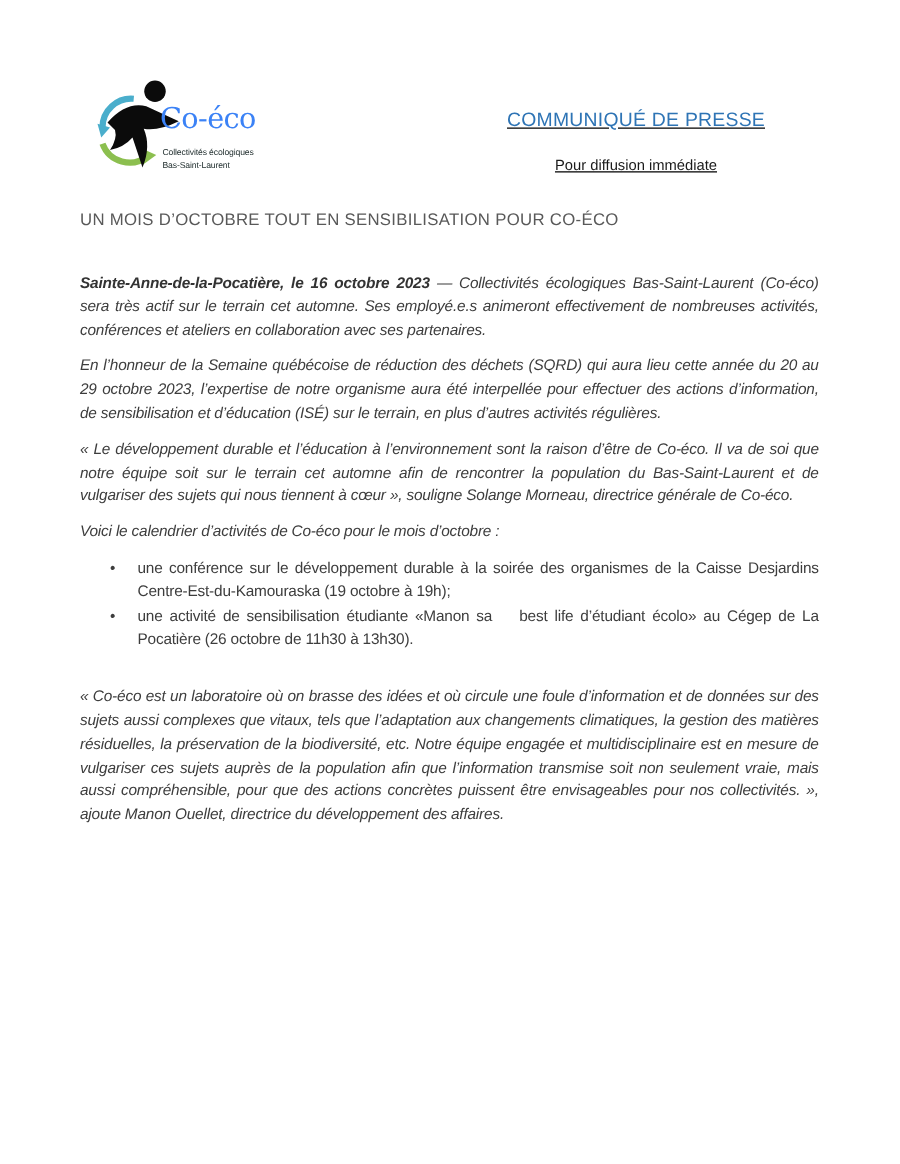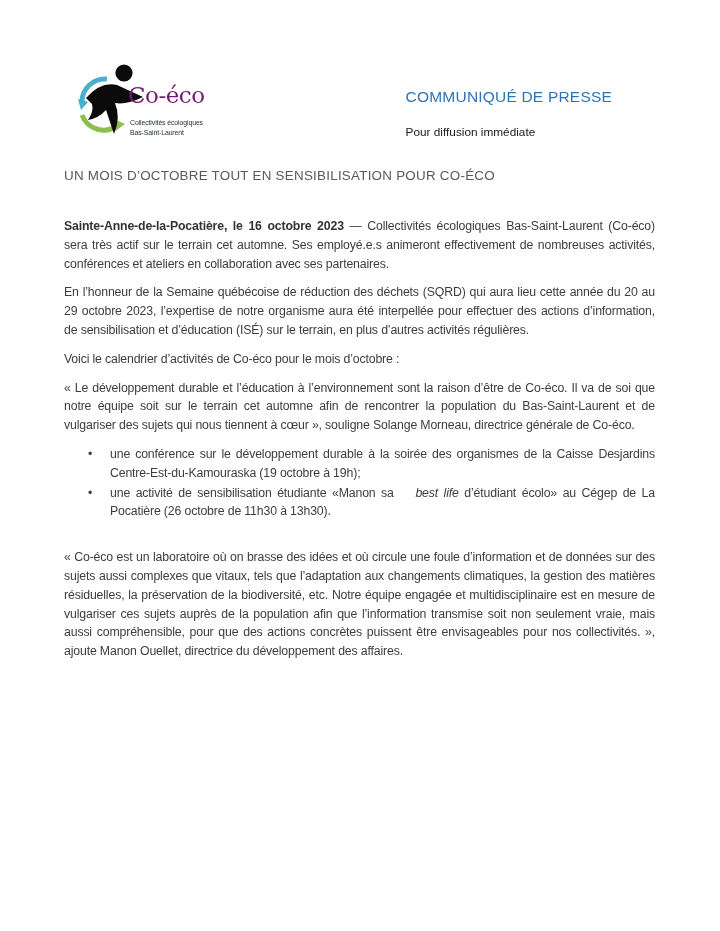--- a/index.html
+++ b/index.html
@@ -10,56 +10,56 @@
     margin:0 auto;
     font-family:"Liberation Sans", sans-serif;
     overflow:hidden;
   }
   
   .logo{position:absolute;left:73px;top:60px;width:230px;height:95px;}
   .logo-art{position:absolute;left:0;top:2px;width:82px;height:86px;}
   .logo-name{
     position:absolute;left:55px;top:22px;
     font-family:"DejaVu Serif", serif;
-    font-size:23px;color:#701a75;letter-spacing:-0.5px;
+    font-size:23px;color:#3b82f6;letter-spacing:-0.5px;
   }
   .logo-tagline{
     position:absolute;left:57px;top:58px;
     font-size:6.9px;line-height:9.5px;color:#1d2b2b;letter-spacing:-0.1px;
     white-space:pre-line;
   }
   
-  .press{position:absolute;top:88px;right:108px;text-align:left;}
+  .press{position:absolute;top:88px;right:108px;text-align:center;text-decoration:underline;}
   .press-title{
     font-size:15.5px;font-weight:400;letter-spacing:0.2px;
     color:#2E74B5;
   }
   .press-sub{font-size:11.8px;color:#1a1a1a;margin-top:19px;}
   
   .doc-title{
     position:absolute;left:64px;right:65px;top:168px;
     text-align:left;color:#595959;
     font-size:13.4px;letter-spacing:0.25px;
   }
   
   .content{
     position:absolute;left:64px;right:65px;top:217px;
     font-size:12.3px;line-height:18.8px;letter-spacing:-0.15px;
     color:#3d3d3d;text-align:justify;
   }
-  .content p{margin:0 0 10px 0;}
+  .content p{margin:0 0 10px 0;font-style:italic;}
   .dateline-bold{font-weight:bold;color:#333333;}
   ul.activities{list-style:none;margin:0;padding:0 0 0 46px;}
   ul.activities li{position:relative;margin:0 0 1px 0;text-align:justify;}
   ul.activities li::before{
     content:"\2022";
     position:absolute;left:-22px;top:0;color:#3d3d3d;
   }
   .final-para{margin-top:27px !important;}
-  .italic{font-style:italic;margin-left:16px;}
+  .italic{margin-left:16px;}
 </style>
 </head>
 <body>
 
 <div class="page">
 
   <div class="logo">
     <svg class="logo-art" viewBox="0 0 82 86" aria-hidden="true">
 
       <path d="M 34 17 A 23 23 0 0 0 9 40" fill="none" stroke-width="5" stroke="#4AAECC"></path>
@@ -81,23 +81,23 @@
     <div class="press-sub">Pour diffusion immédiate</div>
   </div>
 
   <div class="doc-title">UN MOIS D’OCTOBRE TOUT EN SENSIBILISATION POUR CO-ÉCO</div>
 
   <div class="content">
     <p><span class="dateline-bold">Sainte-Anne-de-la-Pocatière, le 16 octobre 2023</span><span> — Collectivités écologiques Bas-Saint-Laurent (Co-éco) sera très actif sur le terrain cet automne. Ses employé.e.s animeront effectivement de nombreuses activités, conférences et ateliers en collaboration avec ses partenaires.</span></p>
 
     <p>En l’honneur de la Semaine québécoise de réduction des déchets (SQRD) qui aura lieu cette année du 20 au 29 octobre 2023, l’expertise de notre organisme aura été interpellée pour effectuer des actions d’information, de sensibilisation et d’éducation (ISÉ) sur le terrain, en plus d’autres activités régulières.</p>
 
+    <p>« Le développement durable et l’éducation à l’environnement sont la raison d’être de Co-éco. Il va de soi que notre équipe soit sur le terrain cet automne afin de rencontrer la population du Bas-Saint-Laurent et de vulgariser des sujets qui nous tiennent à cœur », souligne Solange Morneau, directrice générale de Co-éco.</p>
+
     <p>Voici le calendrier d’activités de Co-éco pour le mois d’octobre :</p>
-
-    <p>« Le développement durable et l’éducation à l’environnement sont la raison d’être de Co-éco. Il va de soi que notre équipe soit sur le terrain cet automne afin de rencontrer la population du Bas-Saint-Laurent et de vulgariser des sujets qui nous tiennent à cœur », souligne Solange Morneau, directrice générale de Co-éco.</p>
 
     <ul class="activities">
       <li><span>une conférence sur le développement durable à la soirée des organismes de la Caisse Desjardins Centre-Est-du-Kamouraska (19 octobre à 19h);</span></li>
       <li><span>une activité de sensibilisation étudiante «Manon sa </span><span class="italic">best life</span><span> d’étudiant écolo» au Cégep de La Pocatière (26 octobre de 11h30 à 13h30).</span></li>
     </ul>
 
     <p class="final-para">« Co-éco est un laboratoire où on brasse des idées et où circule une foule d’information et de données sur des sujets aussi complexes que vitaux, tels que l’adaptation aux changements climatiques, la gestion des matières résiduelles, la préservation de la biodiversité, etc. Notre équipe engagée et multidisciplinaire est en mesure de vulgariser ces sujets auprès de la population afin que l’information transmise soit non seulement vraie, mais aussi compréhensible, pour que des actions concrètes puissent être envisageables pour nos collectivités. », ajoute Manon Ouellet, directrice du développement des affaires.</p>
   </div>
 
 </div>

